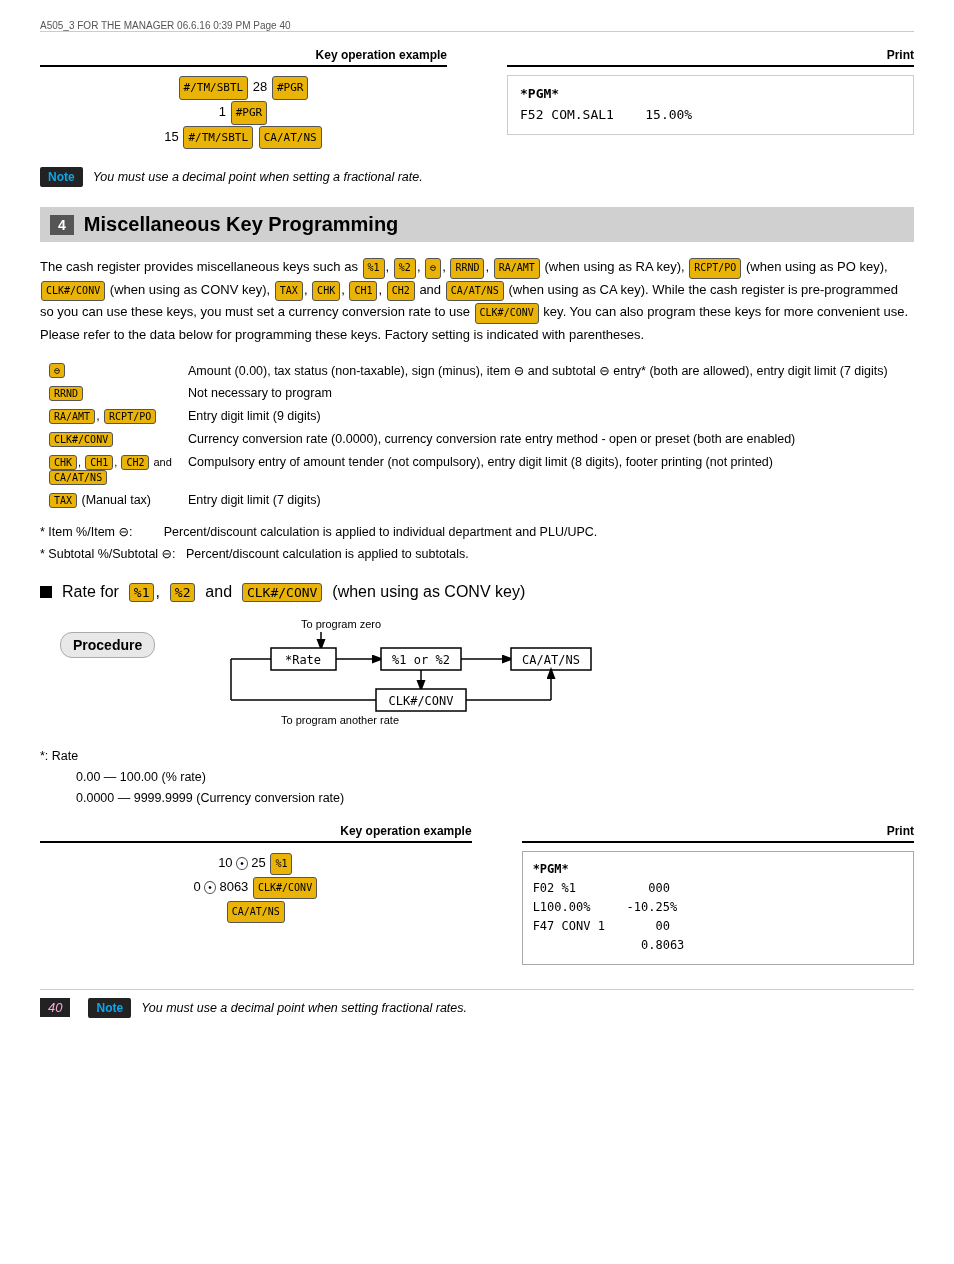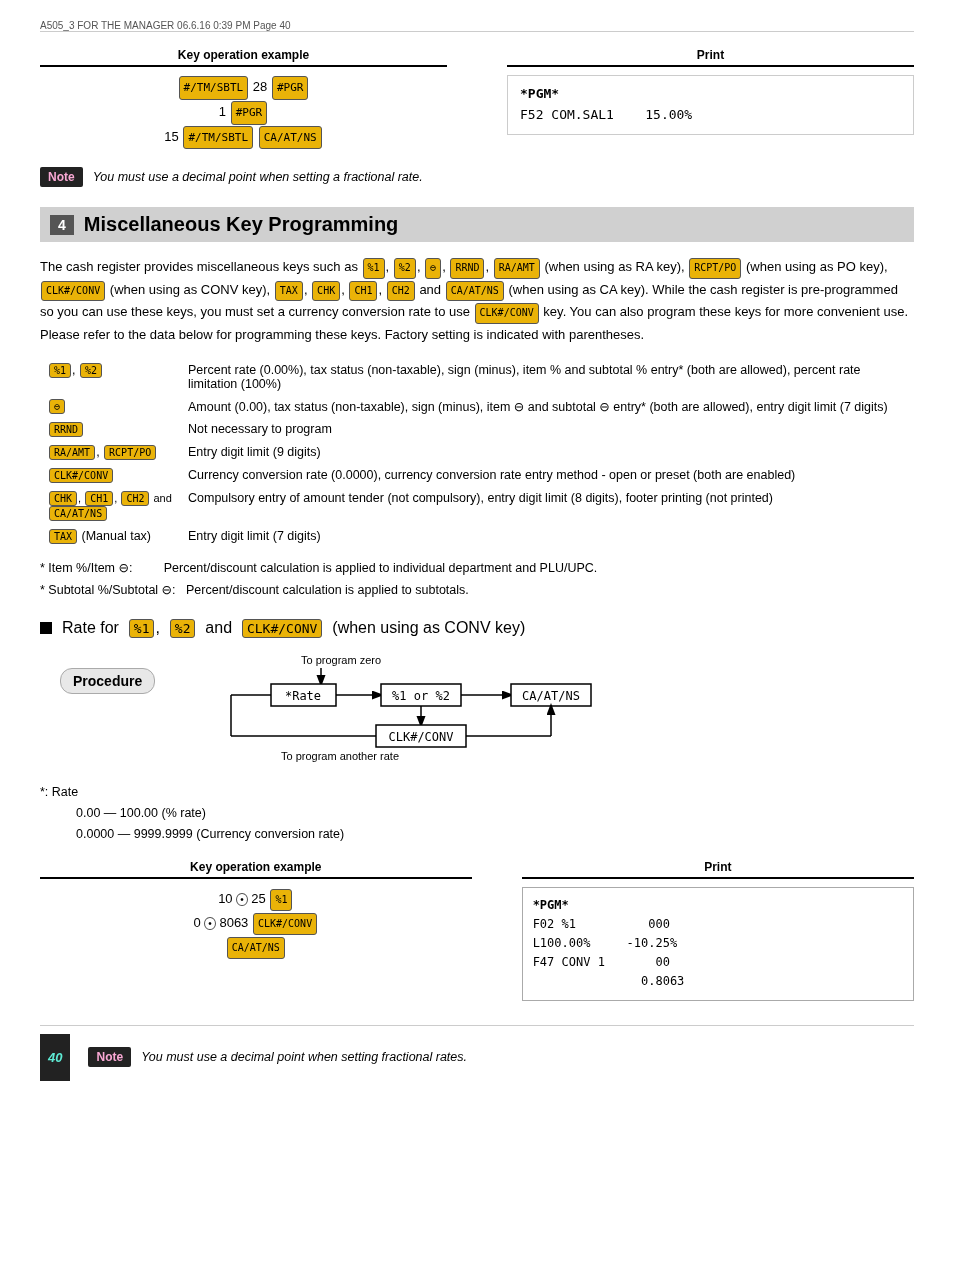--- a/index.html
+++ b/index.html
@@ -24,21 +24,21 @@
       display: flex;
       gap: 60px;
       margin-bottom: 18px;
     }
     .key-op-box, .print-box {
       flex: 1;
     }
     .box-title {
       font-weight: bold;
       font-size: 12px;
-      text-align: center;
+      text-align: right;
       border-bottom: 2px solid #000;
       padding-bottom: 3px;
       margin-bottom: 8px;
     }
     .key-op-content {
       text-align: center;
       font-size: 13px;
       line-height: 1.8;
     }
     .kbd {
@@ -66,21 +66,21 @@
     .note-box {
       display: flex;
       align-items: center;
       gap: 10px;
       margin: 10px 0 20px 0;
       font-style: italic;
       font-size: 12.5px;
     }
     .note-label {
       background: #222;
-      color: #f9a8d4;
+      color: #0ea5e9;
       font-weight: bold;
       font-style: normal;
       padding: 3px 8px;
       font-size: 12px;
       border-radius: 2px;
       white-space: nowrap;
     }
 
     .section-header {
       background: #d0d0d0;
@@ -158,24 +158,24 @@
       align-items: center;
       gap: 10px;
       margin-top: 16px;
       font-style: italic;
       font-size: 12.5px;
       border-top: 1px solid #ccc;
       padding-top: 8px;
     }
     .page-num {
       background: #222;
-      color: #5eead4;
-      padding: 16px 8px;
+      color: #f9a8d4;
+      padding: 2px 8px;
       font-size: 13px;
-      font-weight: bold;
+      font-weight: normal;
       margin-right: 8px;
     }
 
     .rate-footnote {
       font-size: 12.5px;
       margin: 12px 0;
       line-height: 1.7;
     }
 
     .bottom-wrapper {
@@ -252,27 +252,20 @@
   <span class="kbd kbd-small">CA/AT/NS</span>
   (when using as CA key).  While the cash register is pre-programmed so you can use these keys, you must set a currency conversion rate to use
   <span class="kbd kbd-small">CLK#/CONV</span>
   key.  You can also program these keys for more convenient use.  Please refer to the data below for programming these keys. Factory setting is indicated with parentheses.
 </div>
 
 <table class="feature-table">
   <tbody>
     <tr>
       <td>
-        <span class="kbd kbd-small">%1</span>,
-        <span class="kbd kbd-small">%2</span>
-      </td>
-      <td>Percent rate (0.00%), tax status (non-taxable), sign (minus), item % and subtotal % entry* (both are allowed), percent rate limitation (100%)</td>
-    </tr>
-    <tr>
-      <td>
         <span class="kbd kbd-small">⊖</span>
       </td>
       <td>Amount (0.00), tax status (non-taxable), sign (minus), item ⊖ and subtotal ⊖ entry* (both are allowed), entry digit limit (7 digits)</td>
     </tr>
     <tr>
       <td>
         <span class="kbd kbd-small">RRND</span>
       </td>
       <td>Not necessary to program</td>
     </tr>

